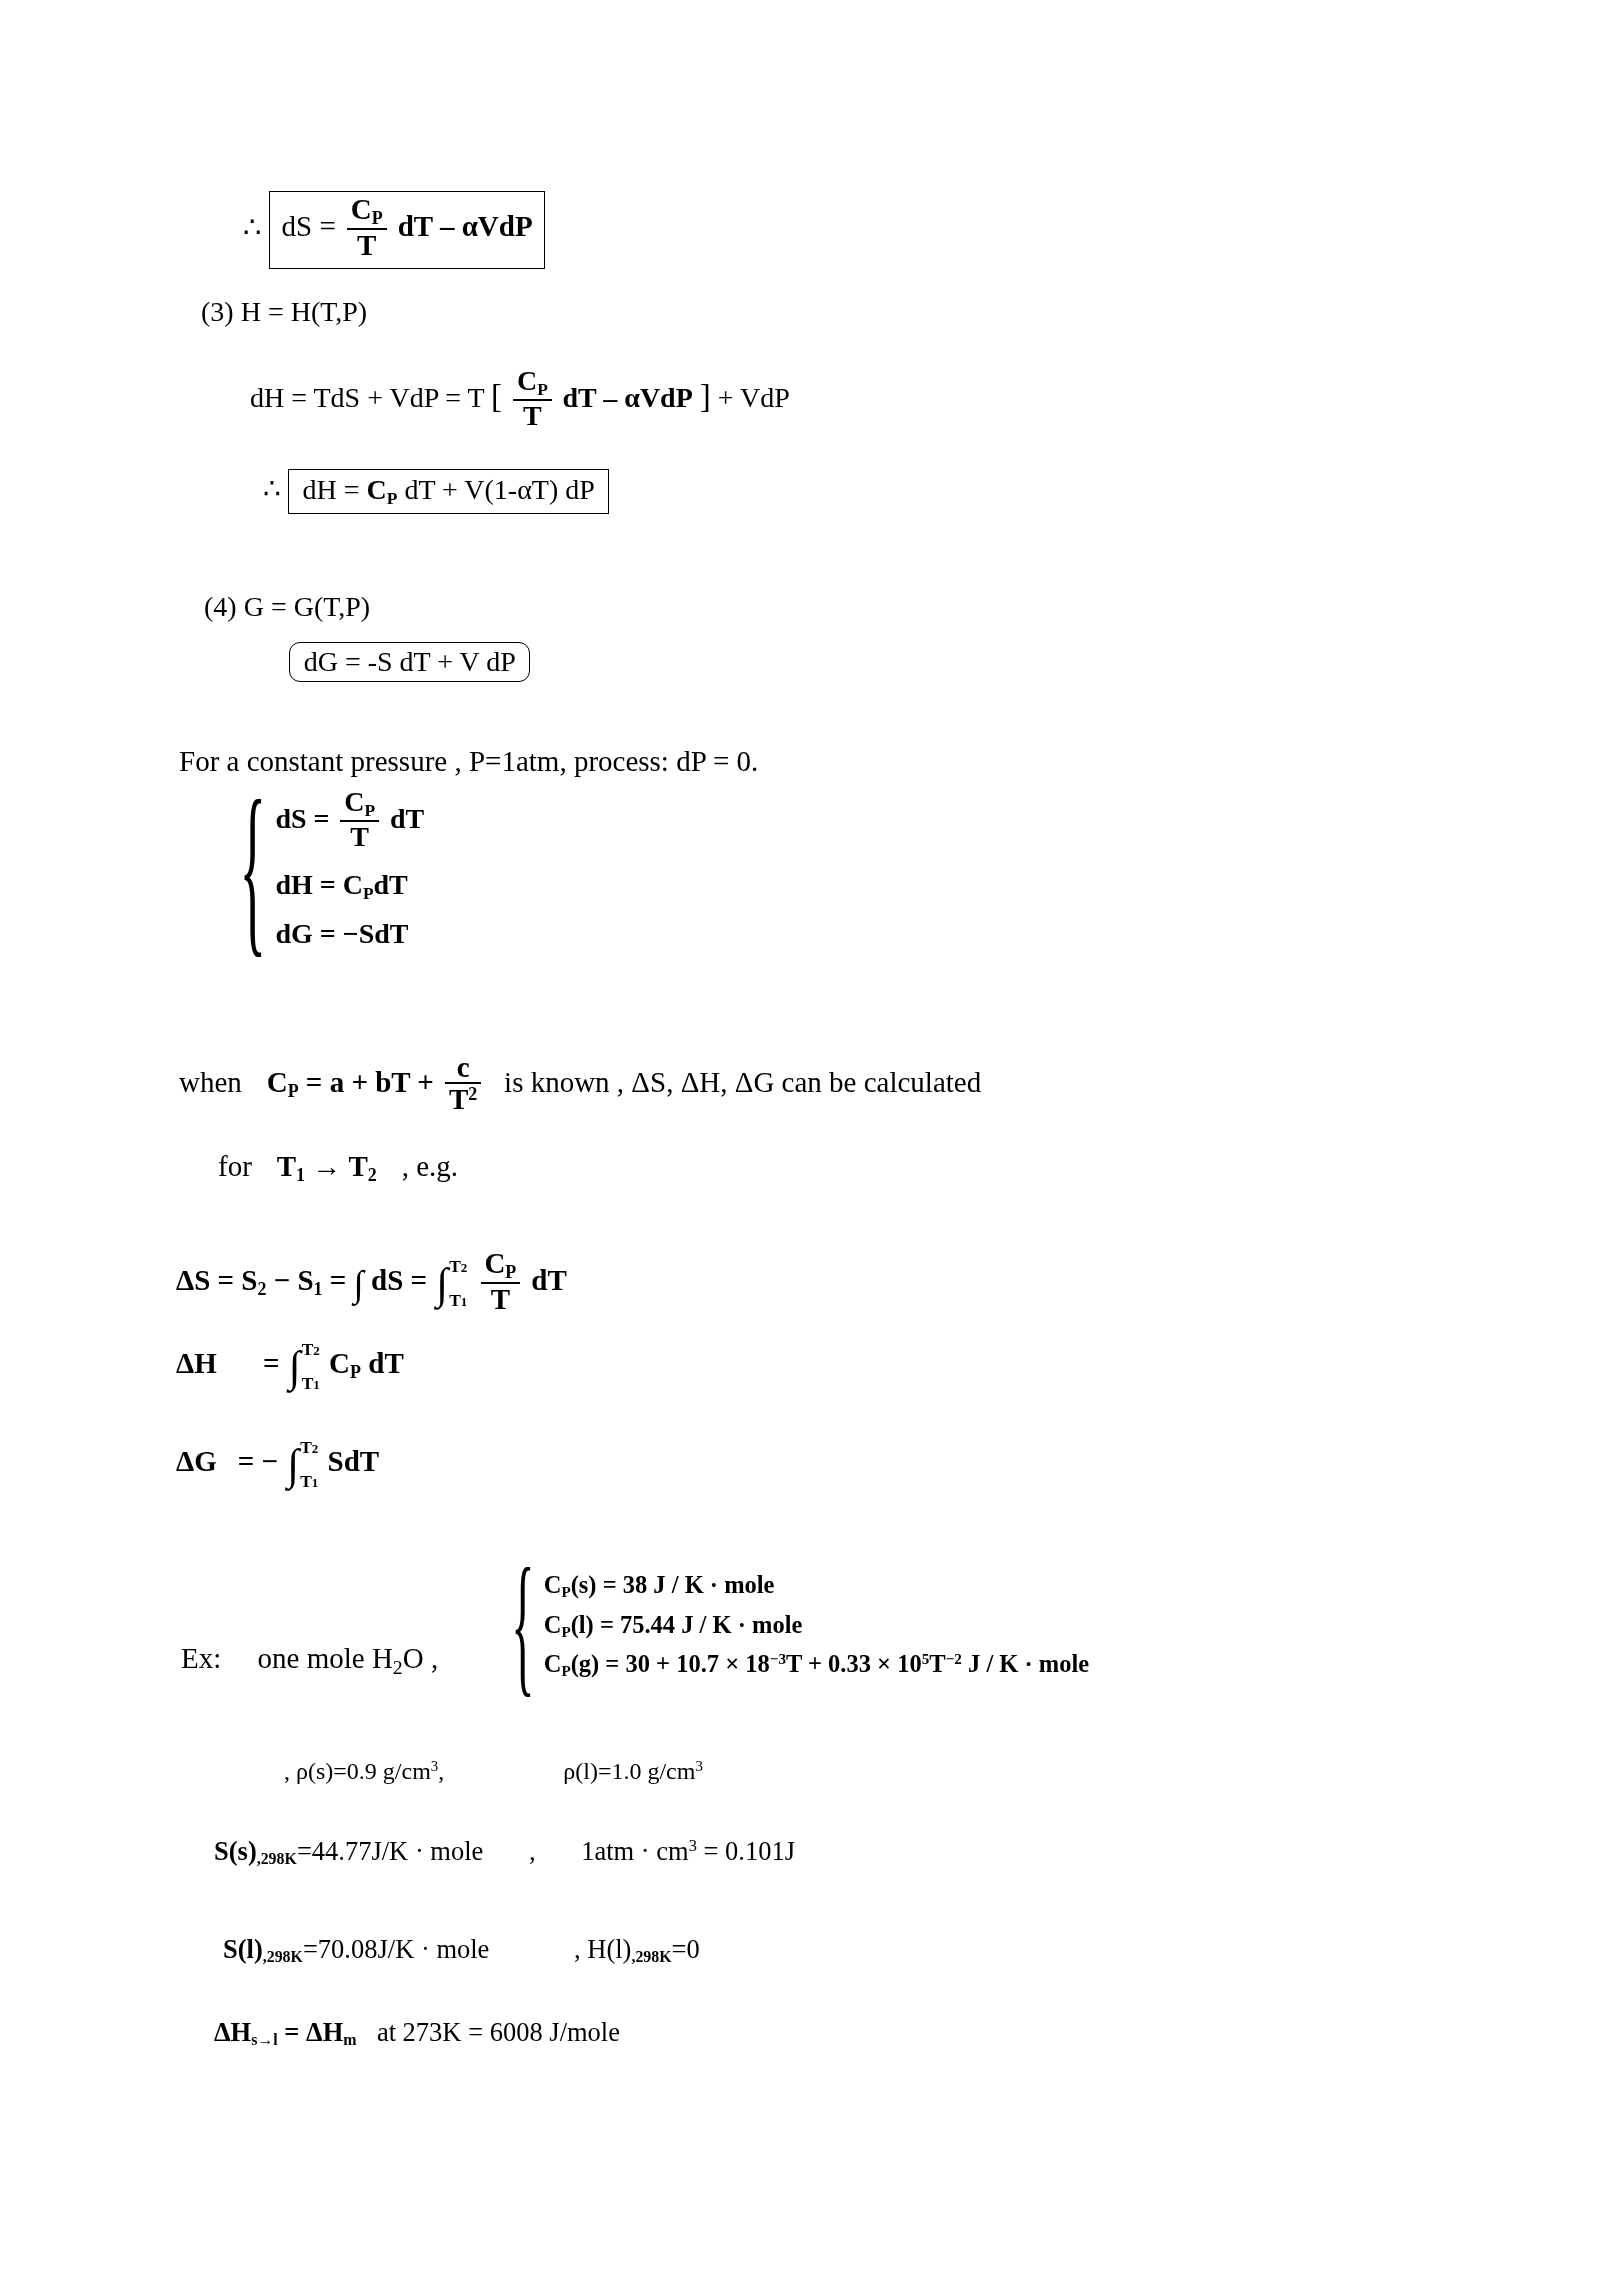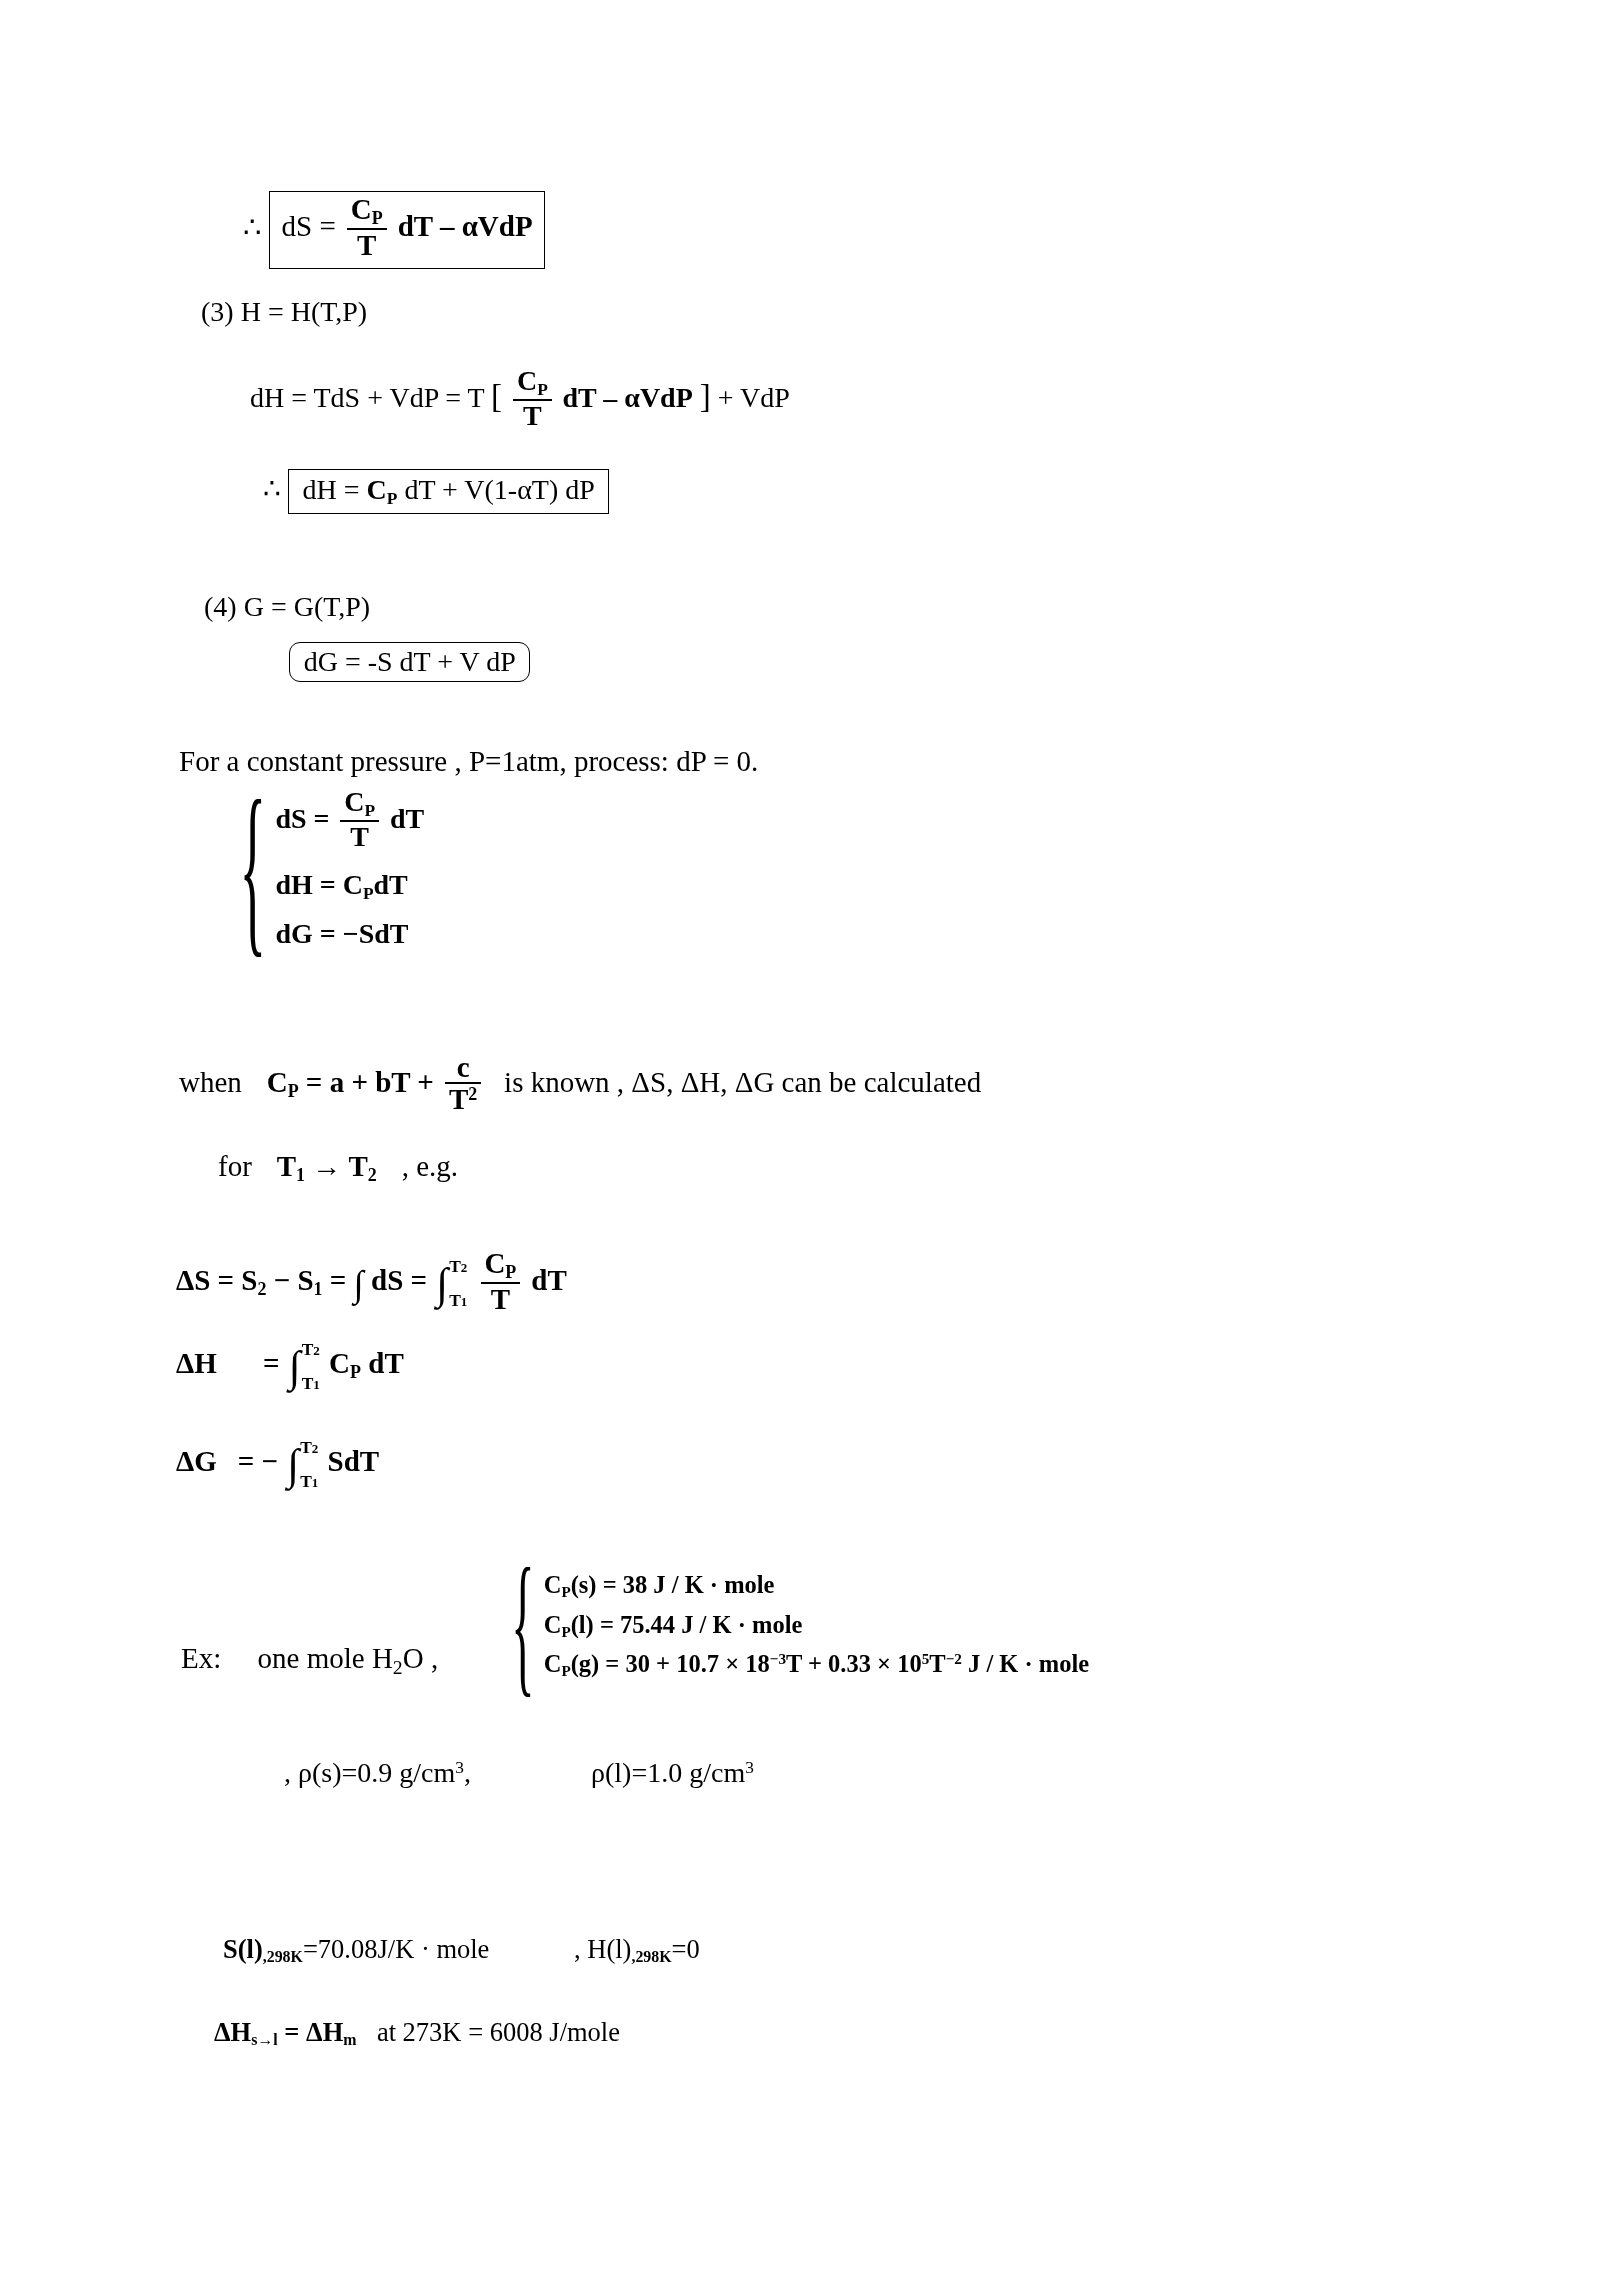--- a/index.html
+++ b/index.html
@@ -278,25 +278,31 @@
         <span class="sysline bold" style="margin-bottom:11px;font-family:Liberation Serif, serif;">
           <span>C</span><span class="sub">P</span><span>(l) = 75.44  J / K · mole</span>
         </span>
         <span class="sysline bold">
           <span>C</span><span class="sub">P</span><span>(g) = 30 + 10.7 × 18</span><span class="sup">−3</span><span>T + 0.33 × 10</span><span class="sup">5</span><span>T</span><span class="sup">−2</span>&nbsp;<span>J / K · mole</span>
         </span>
       </span>
     </span>
   </div>
 
-  <div class="row" style="left:284px; top:1759px; font-size:28px;">
+  <div class="row" style="left:284px; top:1759px; font-size:24px;">
     <span>, ρ(s)=0.9 g/cm</span><span class="sup">3</span><span>,</span>
     <span style="margin-left:113px;">ρ(l)=1.0 g/cm</span><span class="sup">3</span>
   </div>
 
+  <div class="row" style="left:214px; top:1838px; font-size:26.5px;">
+    <span class="bold">S(s)</span><span class="bold sub" style="font-size:0.6em">,298K</span><span>=44.77J/K · mole</span>
+    <span style="margin-left:39px;">,</span>
+    <span style="margin-left:39px;">1atm · cm</span><span class="sup">3</span>
+    <span>= 0.101J</span>
+  </div>
 
   <div class="row" style="left:223px; top:1936px; font-size:26.5px;">
     <span class="bold">S(l)</span><span class="bold sub" style="font-size:0.6em">,298K</span><span>=70.08J/K · mole</span>
     <span style="margin-left:78px;">, H(l)</span><span class="bold sub" style="font-size:0.6em">,298K</span><span>=0</span>
   </div>
 
   <div class="row" style="left:214px; top:2019px; font-size:26.5px;">
     <span class="bold">ΔH</span><span class="bold sub" style="font-size:0.6em">s→l</span>
     <span class="bold">= ΔH</span><span class="bold sub" style="font-size:0.6em">m</span>
     <span style="margin-left:13.7px;">at 273K = 6008 J/mole</span>

